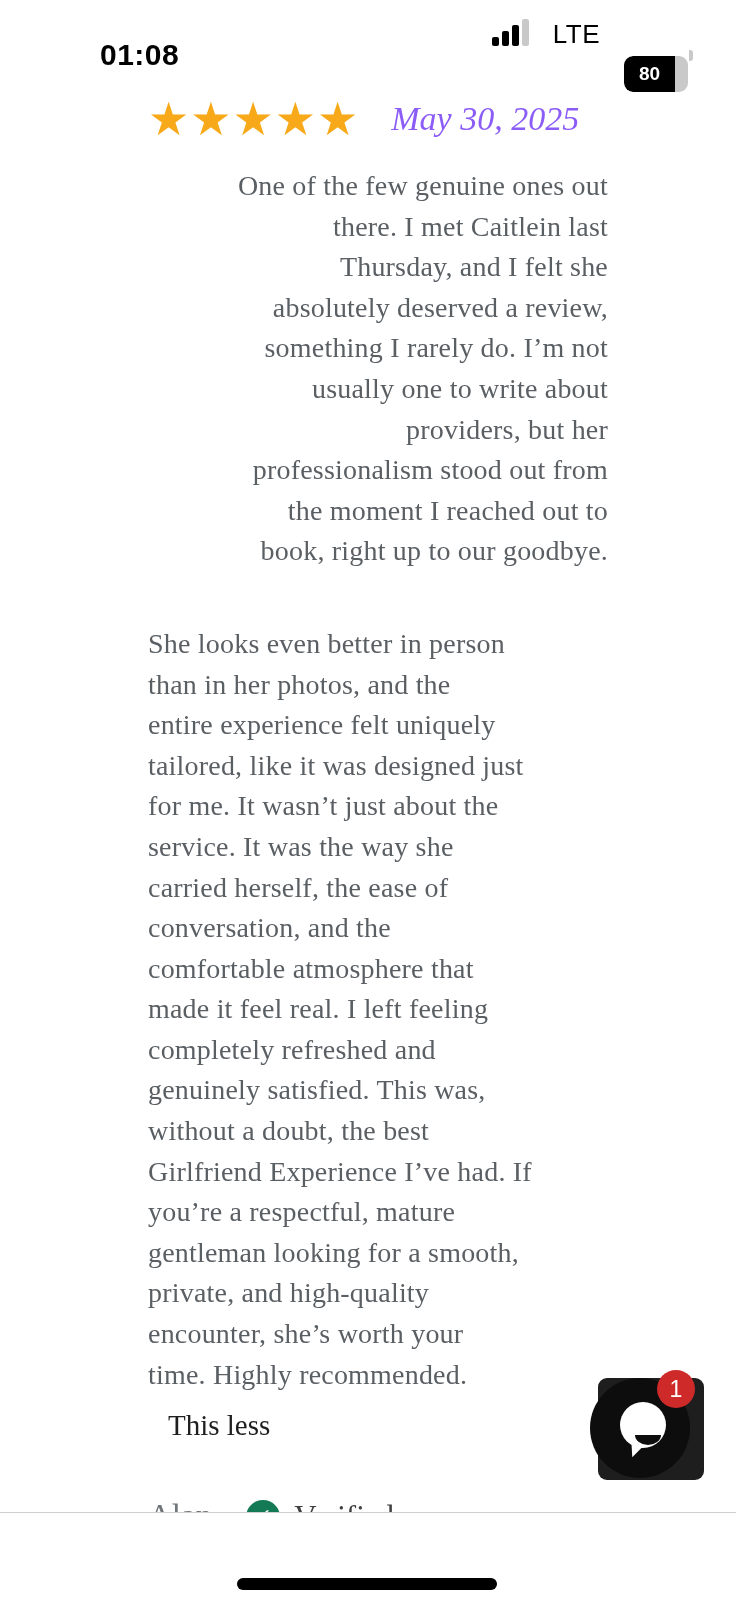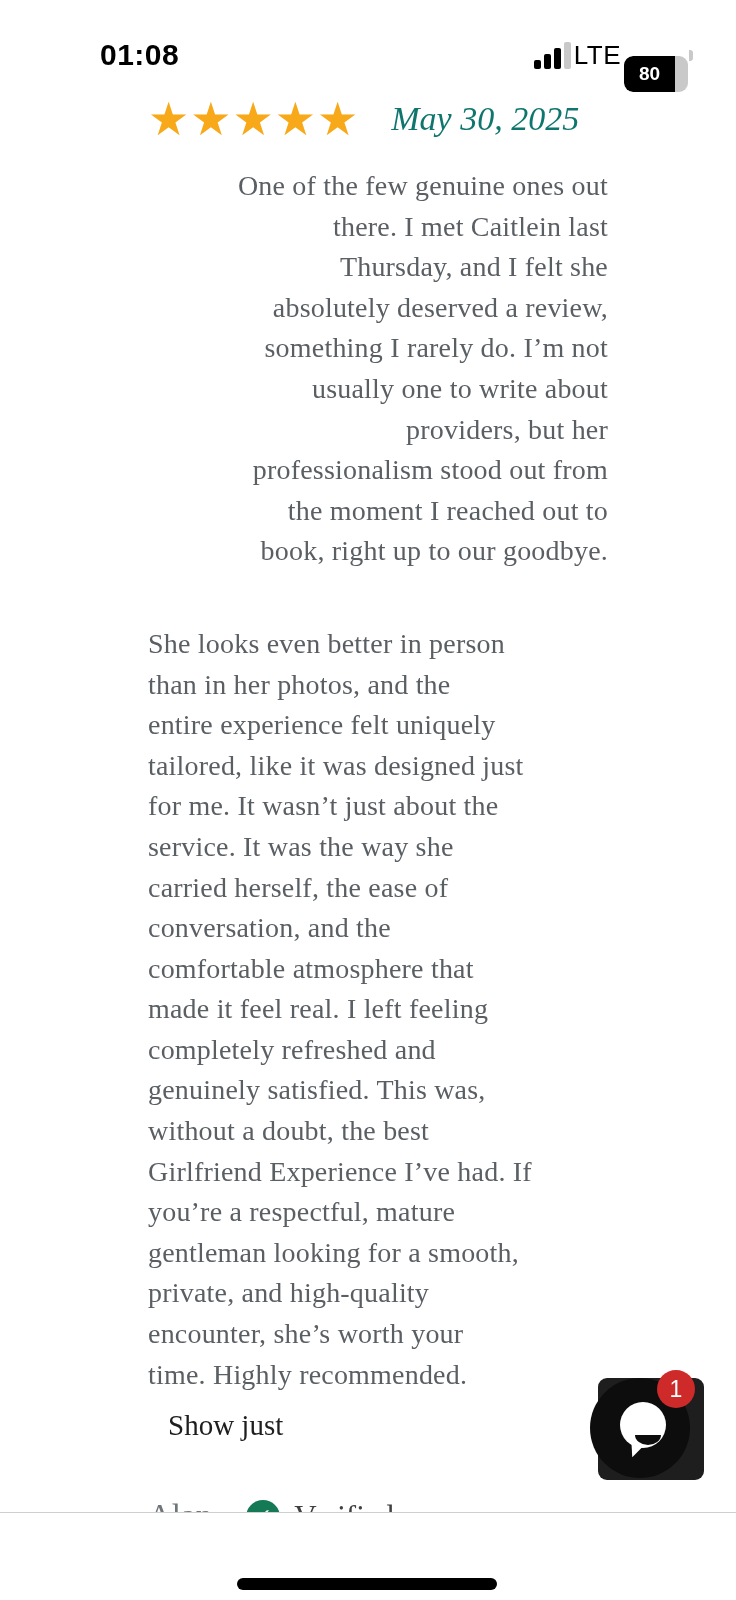--- a/index.html
+++ b/index.html
@@ -6,21 +6,21 @@
   html, body { width: 736px; height: 1600px; background: #ffffff; overflow: hidden; }
   body { position: relative; font-family: "Liberation Sans", "DejaVu Sans", sans-serif; }
 
   
   .status-bar {
     position: absolute; top: 32px; left: 0; right: 0; height: 46px;
     display: flex; align-items: center; justify-content: space-between;
     padding: 0 43px 0 100px; color: #000;
   }
   .status-time { font-size: 30px; font-weight: 700; letter-spacing: 0.5px; }
-  .status-right { display: flex; align-items: center; gap: 3px; }
+  .status-right { display: flex; gap: 24px; }
   .signal-bars { display: flex; align-items: flex-end; gap: 3px; height: 27px; }
   .signal-bars .bar { width: 7px; background: #000; border-radius: 2px; }
   .signal-bars .b1 { height: 9px; }
   .signal-bars .b2 { height: 15px; }
   .signal-bars .b3 { height: 21px; }
   .signal-bars .b4 { height: 27px; background: #c9c9c9; }
   .network-label { font-size: 26px; font-weight: 500; letter-spacing: 0.5px; }
   .battery { display: flex; align-items: center; }
   .battery-body {
     position: relative; width: 64px; height: 36px; border-radius: 9px;
@@ -38,21 +38,21 @@
   }
 
   
   .review {
     position: absolute; top: 88px; left: 148px; width: 460px;
     font-family: "Liberation Serif", "DejaVu Serif", serif;
   }
   .rating-row { display: flex; align-items: center; height: 62px; }
   .stars { color: #F7A91A; font-size: 46px; line-height: 1; letter-spacing: 1px;
            font-family: "DejaVu Sans", sans-serif; white-space: nowrap; }
-  .review-date { font-style: italic; font-size: 34px; color: #0f766e; margin-left: 32px; white-space: nowrap; }
+  .review-date { font-style: italic; font-size: 34px; color: #8b5cf6; margin-left: 32px; white-space: nowrap; }
   .review-paragraph {
     white-space: pre-line; font-size: 28px; line-height: 40.6px;
     color: #5a5f64; letter-spacing: 0.2px;
   }
   .p1 { margin-top: 16px; text-align: right; }
   .p2 { margin-top: 52px; }
   .show-less {
     display: inline-block; margin-top: 10px; padding-left: 20px;
     font-size: 29px; color: #1e1e1e; cursor: pointer; line-height: 41px;
   }
@@ -167,21 +167,21 @@
 completely refreshed and
 genuinely satisfied. This was,
 without a doubt, the best
 Girlfriend Experience I’ve had. If
 you’re a respectful, mature
 gentleman looking for a smooth,
 private, and high-quality
 encounter, she’s worth your
 time. Highly recommended.</div>
   <div>
-    <span class="show-less">Show just</span>
+    <span class="show-less">This less</span>
   </div>
   <div class="name-row">
     <span class="reviewer-name">Alan</span>
     <span class="verified-badge">
       <span class="verified-check-circle">
         <span class="check">✓</span>
       </span>
       <span class="verified-label">Verified</span>
     </span>
   </div>

